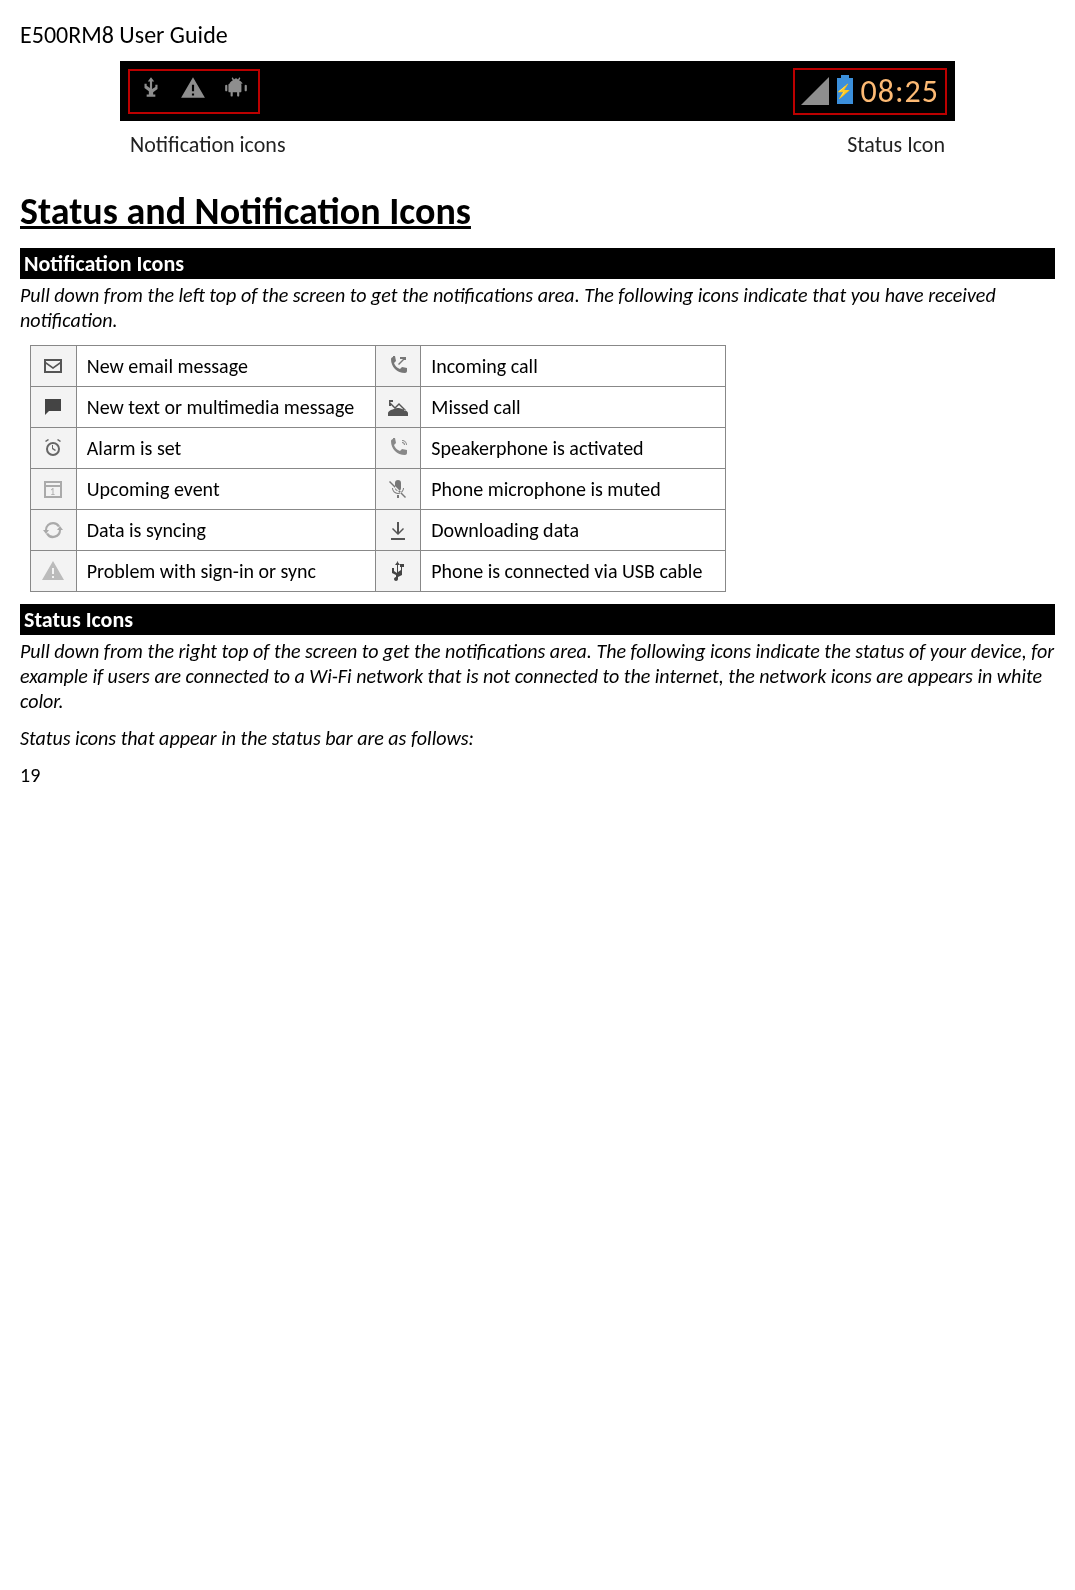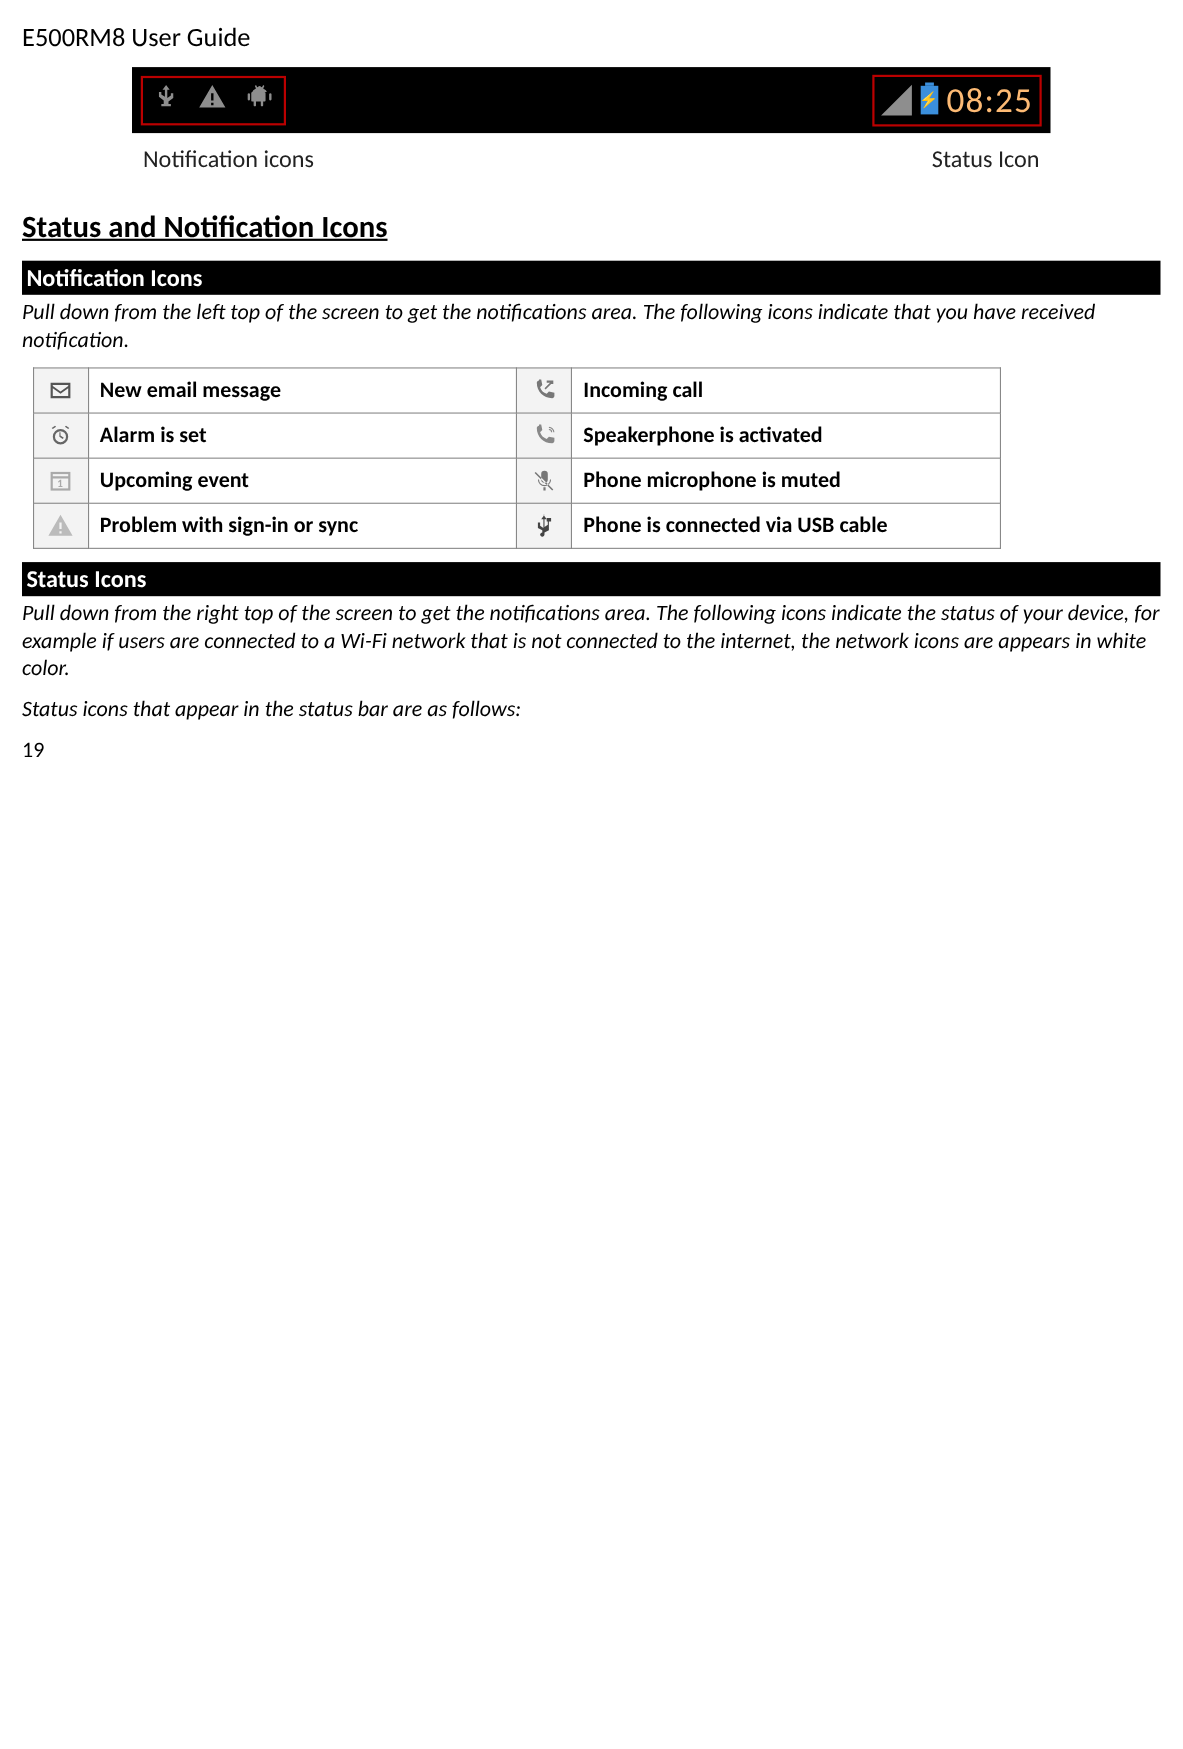--- a/index.html
+++ b/index.html
@@ -9,24 +9,24 @@
     .statusbar-box { background: #000; height: 60px; display: flex; align-items: center; padding: 0 8px; position: relative; }
     .notif-group { border: 2px solid #b00; padding: 4px 8px; display: flex; gap: 16px; }
     .status-group { border: 2px solid #b00; padding: 2px 6px; margin-left: auto; display: flex; align-items: center; gap: 8px; }
     .icon-glyph { color: #8e8e8e; font-size: 26px; }
     .signal-tri { width: 0; height: 0; border-left: 28px solid transparent; border-bottom: 28px solid #8e8e8e; }
     .batt { width: 16px; height: 26px; background: #3b8fdc; position: relative; }
     .batt::before { content: ""; position: absolute; top: -3px; left: 4px; width: 8px; height: 3px; background: #3b8fdc; }
     .batt-bolt { position: absolute; top: 50%; left: 50%; transform: translate(-50%, -50%); color: #fff; font-size: 14px; }
     .clock { color: #fdba74; font-size: 32px; font-weight: 400; letter-spacing: 1px; }
     .caption-row { display: flex; justify-content: space-between; font-size: 22px; color: #222; padding: 10px 10px 0; }
-    .section-title { font-size: 28px; font-weight: bold; text-decoration: underline; margin: 20px 0 14px; }
+    .section-title { font-size: 38px; font-weight: bold; text-decoration: underline; margin: 20px 0 14px; }
     .sub-header { background: #000; color: #fff; font-weight: bold; font-size: 22px; padding: 2px 4px; margin-bottom: 4px; }
     .body-text { font-size: 20px; line-height: 1.25; margin-bottom: 12px; font-style: italic; }
-    table.icons-table { border-collapse: collapse; width: 880px; margin: 4px 0 12px 10px; font-weight: bold; }
+    table.icons-table { border-collapse: collapse; width: 696px; margin: 4px 0 12px 10px; }
     table.icons-table td { border: 1px solid #888; padding: 8px 10px; font-size: 20px; vertical-align: middle; }
     td.icon-cell { width: 46px; text-align: center; background: #f3f3f3; padding: 6px; }
     td.icon-cell svg { width: 24px; height: 24px; display: block; margin: auto; }
     td.desc-cell { width: 360px; }
     td.empty-cell { }
     .page-num { position: relative; font-size: 20px; }
   </style>
 </head>
 <body>
 
@@ -81,20 +81,34 @@
     <td class="desc-cell">New email message</td>
     <td class="icon-cell">
           <svg viewBox="0 0 24 24" fill="#777">
             <path d="M7 3c-1 0-2 1-2 2 0 8 6 14 14 14 1 0 2-1 2-2v-3l-5-1-2 2c-3-1-5-3-6-6l2-2-1-5H7zm10 2l-5 5 1 1 5-5h2V3h-6v2h3z"></path>
           </svg>
         </td>
     <td class="desc-cell">Incoming call</td>
   </tr>
   <tr>
     <td class="icon-cell">
+          <svg viewBox="0 0 24 24" fill="#444">
+            <path d="M4 4h16v12H8l-4 4V4zm4 5h2v2H8V9zm3 0h2v2h-2V9zm3 0h2v2h-2V9z"></path>
+          </svg>
+        </td>
+    <td class="desc-cell">New text or multimedia message</td>
+    <td class="icon-cell">
+          <svg viewBox="0 0 24 24" fill="#555">
+            <path d="M3 8l6 6 4-4 6 6 1-1-7-7-4 4-5-5H7V5H3v6h2V8zm-1 10c0-3 9-5 10-5s10 2 10 5v3H2v-3z"></path>
+          </svg>
+        </td>
+    <td class="desc-cell">Missed call</td>
+  </tr>
+  <tr>
+    <td class="icon-cell">
           <svg viewBox="0 0 24 24" fill="#666">
             <path d="M12 6a7 7 0 100 14 7 7 0 000-14zm0 2a5 5 0 110 10 5 5 0 010-10zm-1 1v4l3 2 1-1-3-2V9h-1zM4 5l3-2 1 1-3 2-1-1zm13-2l3 2-1 1-3-2 1-1z"></path>
           </svg>
         </td>
     <td class="desc-cell">Alarm is set</td>
     <td class="icon-cell">
           <svg viewBox="0 0 24 24" fill="#888">
             <path d="M7 3c-1 0-2 1-2 2 0 8 6 14 14 14 1 0 2-1 2-2v-3l-5-1-2 2c-3-1-5-3-6-6l2-2-1-5H7zm9 1a5 5 0 015 5l-1 0a4 4 0 00-4-4V4zm0 2a3 3 0 013 3h-1a2 2 0 00-2-2V6z"></path>
           </svg>
         </td>
@@ -111,20 +125,34 @@
     <td class="desc-cell">Upcoming event</td>
     <td class="icon-cell">
           <svg viewBox="0 0 24 24" fill="#777">
             <path d="M12 3a3 3 0 00-3 3v5a3 3 0 006 0V6a3 3 0 00-3-3zm-6 8a6 6 0 0012 0h-1a5 5 0 01-10 0H6zm5 7h2v3h-2v-3zM4 4l16 16-1 1L3 5l1-1z"></path>
           </svg>
         </td>
     <td class="desc-cell">Phone microphone is muted</td>
   </tr>
   <tr>
     <td class="icon-cell">
+          <svg viewBox="0 0 24 24" fill="#aaa">
+            <path d="M12 4a8 8 0 00-8 8H2l3 4 3-4H6a6 6 0 0111-3l2-1a8 8 0 00-7-4zm8 8h2l-3-4-3 4h2a6 6 0 01-11 3l-2 1a8 8 0 0015-4z"></path>
+          </svg>
+        </td>
+    <td class="desc-cell">Data is syncing</td>
+    <td class="icon-cell">
+          <svg viewBox="0 0 24 24" fill="#555">
+            <path d="M11 4h2v10l4-4 1 1-6 6-6-6 1-1 4 4V4zM5 20h14v2H5v-2z"></path>
+          </svg>
+        </td>
+    <td class="desc-cell">Downloading data</td>
+  </tr>
+  <tr>
+    <td class="icon-cell">
           <svg viewBox="0 0 24 24" fill="#bbb">
             <path d="M12 2L1 21h22L12 2zm-1 7h2v6h-2V9zm0 8h2v2h-2v-2z"></path>
           </svg>
         </td>
     <td class="desc-cell">Problem with sign-in or sync</td>
     <td class="icon-cell">
           <svg viewBox="0 0 24 24" fill="#444">
             <path d="M12 2l-3 4h2v8l-3-2V9H6v5l4 2v2c-1 0-2 1-2 2s1 2 2 2 2-1 2-2v-2l4-2V8h2V5h-4v3h1v3l-3 2V6h2l-3-4z"></path>
           </svg>
         </td>

